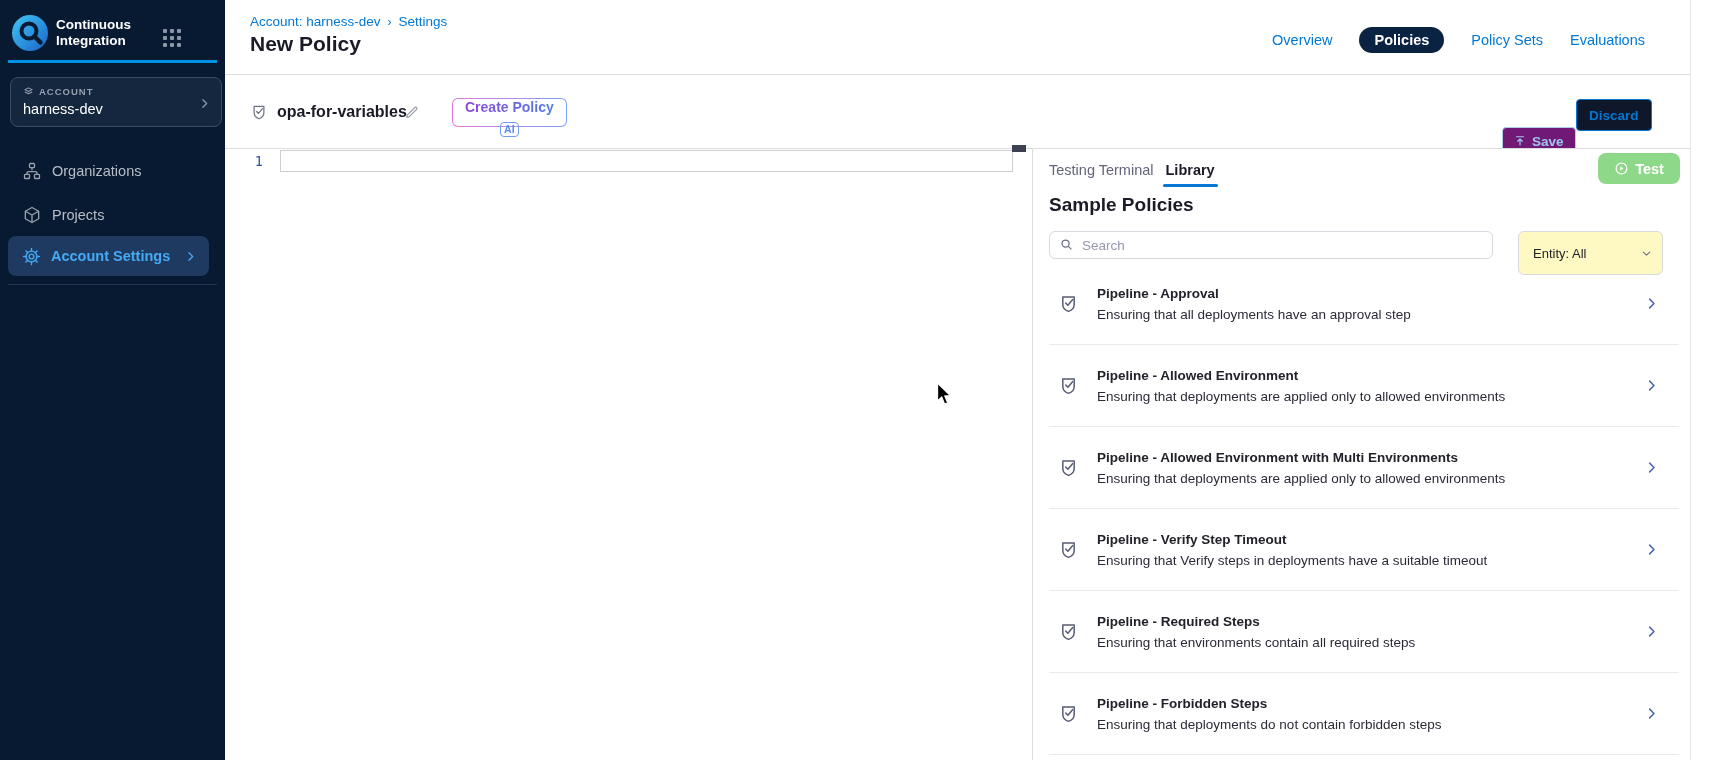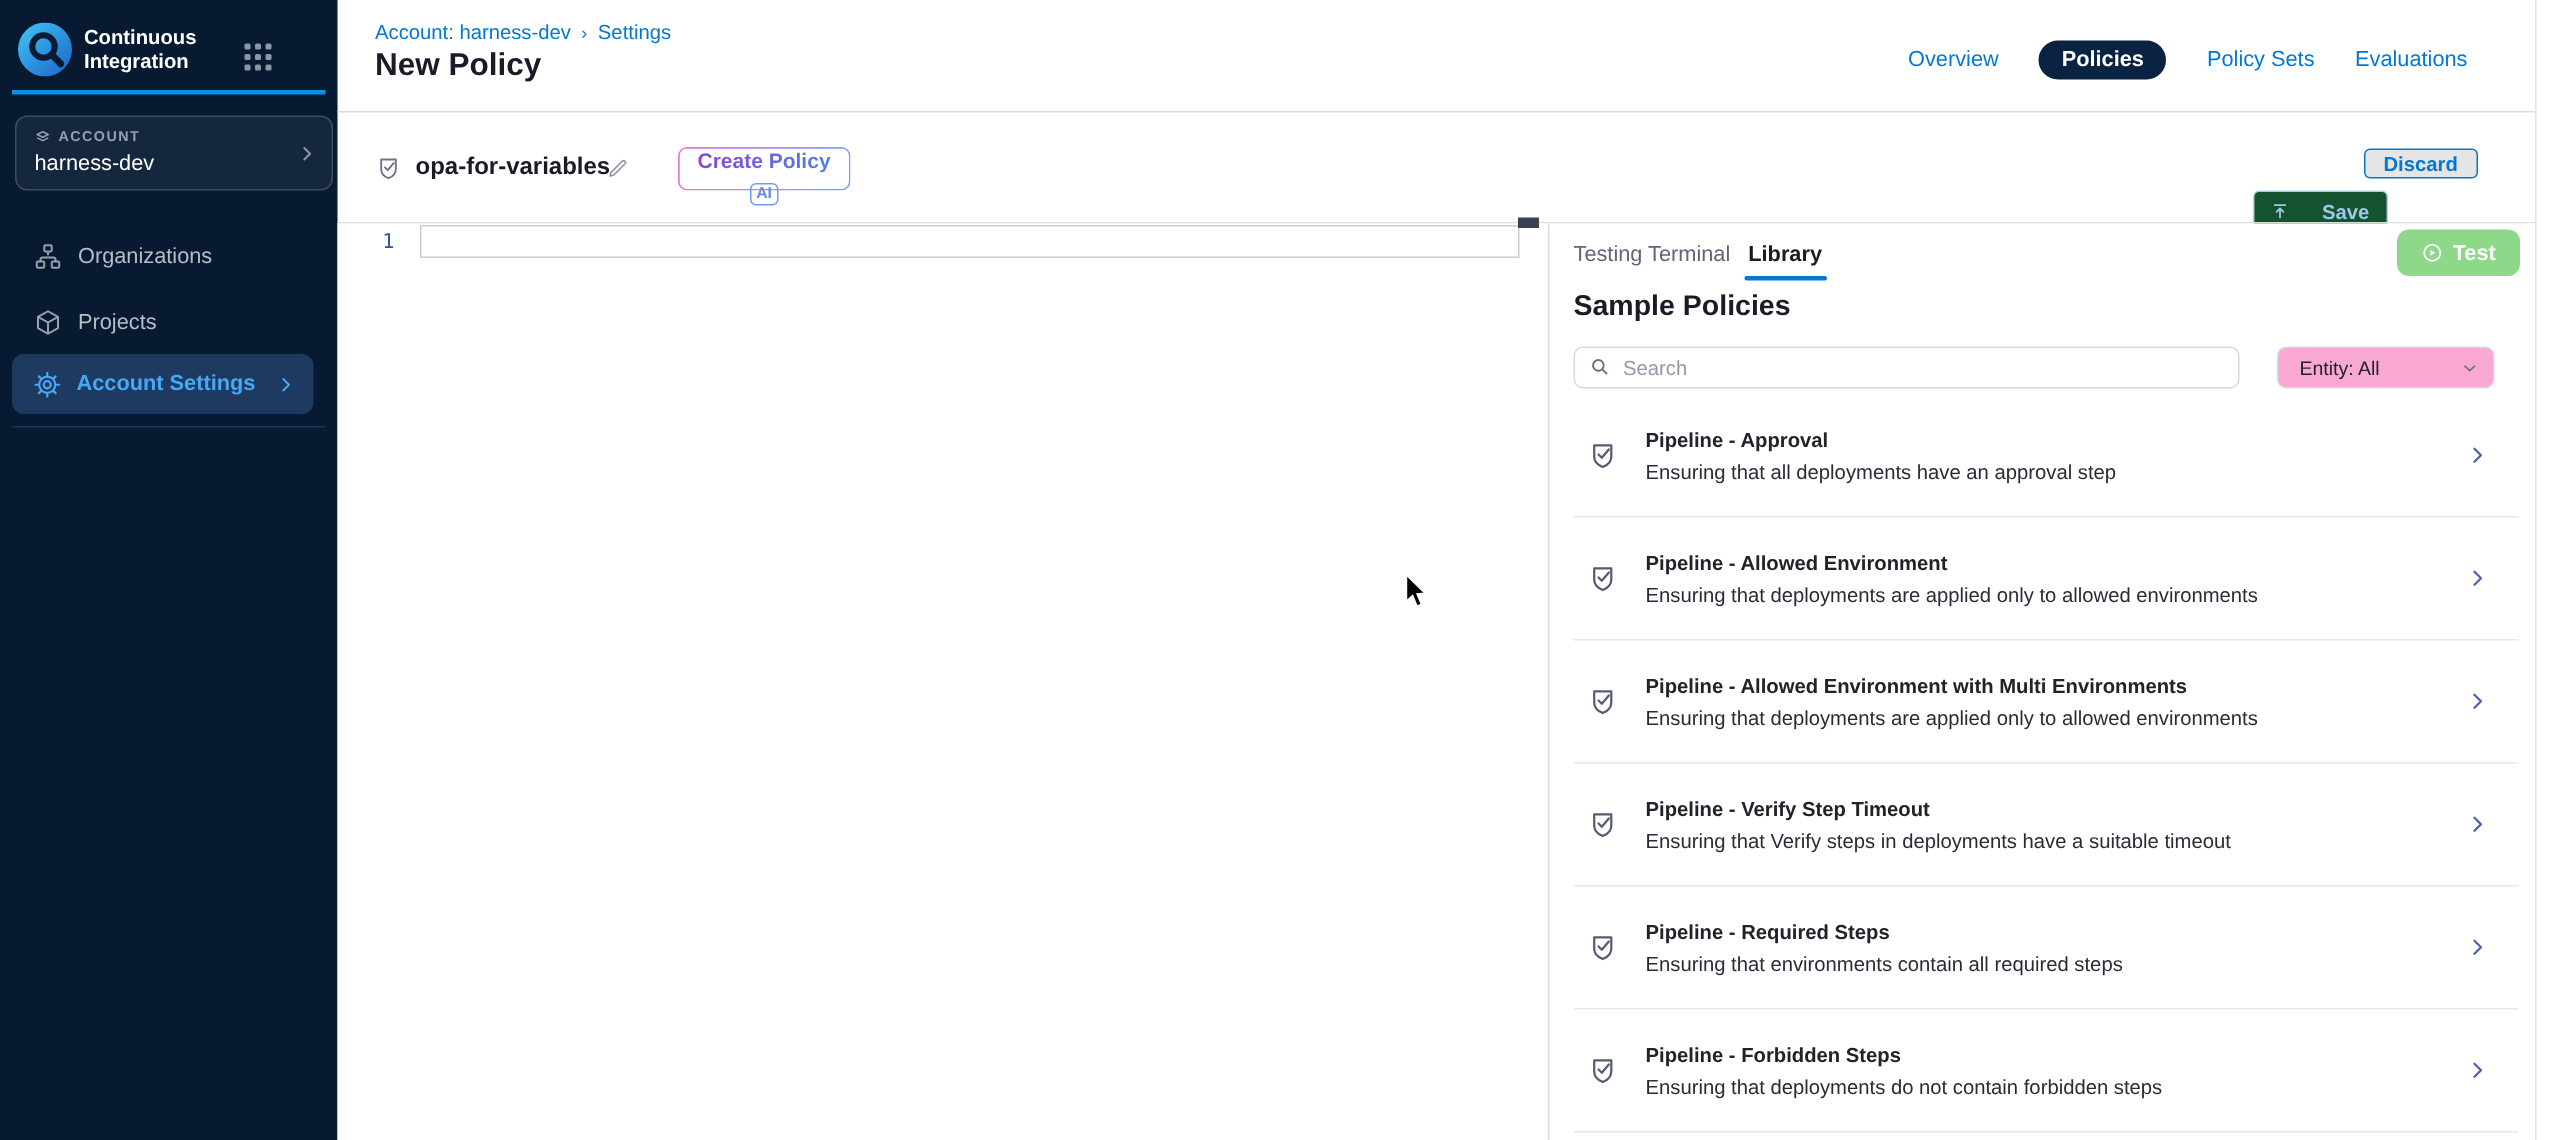--- a/index.html
+++ b/index.html
@@ -47,24 +47,24 @@
   .edit-icon { left:404px; top:104px; width:16px; height:16px; color:#8e939e; cursor:pointer; }
   .create-policy-btn { left:452px; top:98px; height:29px; padding:0 12px; border-radius:6px;
     border:1px solid transparent; display:flex; align-items:center; gap:7px; cursor:pointer;
     background:linear-gradient(#fff,#fff) padding-box, linear-gradient(90deg,#e678d2,#7aa0fb) border-box;flex-direction:column; }
   .create-policy-label { font-size:14px; font-weight:700;
     background:linear-gradient(90deg,#8b46d7,#4f7fe8); -webkit-background-clip:text;
     background-clip:text; color:transparent; }
   .ai-badge { border:1.5px solid #6f9bf2; border-radius:4px; color:#5f8bee;
     font-size:10.5px; font-weight:700; padding:1px 3px; line-height:11px; }
   .save-btn { left:1502px; top:99px; height:28px; padding:0 11px; border:1px solid #abcdf0;
-    border-radius:4px; color:#9fc7ee; background:#14532d; font-size:13.5px; font-weight:600;
-    display:flex; align-items:center; gap:22px; cursor:default;margin-top:28px; }
-  .discard-btn { left:1576px; top:99px; height:20px; padding:0 12px; border:1px solid #0278d5;
-    border-radius:4px; color:#0278d5; background:#e5e5e5; font-size:13.5px; font-weight:600;
+    border-radius:4px; color:#9fc7ee; background:#701a75; font-size:13.5px; font-weight:600;
+    display:flex; align-items:center; gap:6px; cursor:default;margin-top:28px; }
+  .discard-btn { left:1576px; top:99px; height:32px; padding:0 12px; border:1px solid #0278d5;
+    border-radius:4px; color:#0278d5; background:#0f172a; font-size:13.5px; font-weight:600;
     display:flex; align-items:center; cursor:pointer; }
   .toolbar-divider { left:225px; top:148px; width:1465px; height:1px; background:#dcdde3; }
 
   
   .editor { left:225px; top:149px; width:807px; height:611px; background:#fff; }
   .line-number { left:233px; top:153px; width:30px; text-align:right;
     font-family:"DejaVu Sans Mono",monospace; font-size:13.5px; color:#2f54a8; }
   .current-line-box { left:280px; top:150px; width:733px; height:22px;
     border:1px solid #cdcdd3; background:#fff; }
   .overview-mark { left:1012px; top:145px; width:14px; height:7px; background:#3c4254; }
@@ -80,23 +80,23 @@
   .test-btn { position:absolute; right:10px; top:4px; width:82px; height:31px; background:#8ed889;
     border:none; border-radius:8px; color:#fff; font-size:14.5px; font-weight:700;
     display:flex; align-items:center; justify-content:center; gap:6px; cursor:default; }
   .panel-heading { left:16px; top:45px; font-size:19px; font-weight:800; color:#1b1b28; }
   .search-wrap { left:16px; top:82px; width:444px; height:28px; }
   .search-input { width:100%; height:100%; border:1px solid #d8d9e0; border-radius:6px;
     padding:0 10px 0 32px; font-size:13.5px; color:#22222a; outline:none;
     font-family:"Liberation Sans","DejaVu Sans",sans-serif; }
   .search-input::placeholder { color:#9597ad; }
   .search-icon { position:absolute; left:10px; top:6px; color:#6b6d85; }
-  .entity-select { left:485px; top:82px; width:145px; height:28px; border:1px solid #d8d9e0;
+  .entity-select { left:485px; top:82px; width:145px; height:44px; border:1px solid #d8d9e0;
     border-radius:6px; display:flex; align-items:center; justify-content:space-between;
-    padding:0 9px 0 14px; font-size:13px; color:#22222a; cursor:pointer; background:#f9a8d4; }
+    padding:0 9px 0 14px; font-size:13px; color:#22222a; cursor:pointer; background:#fef9c3; }
   .entity-select .sel-chevron { color:#6b6d85; display:flex; }
 
   .policy-list { left:16px; top:114px; width:630px; }
   .policy-row { height:82px; display:flex; align-items:center; border-bottom:1px solid #e8e8ee; cursor:pointer; }
   .policy-row .picon { color:#565b72; margin:0 18px 0 9px; display:flex; }
   .policy-text .ptitle { font-size:13.5px; font-weight:700; color:#22222a; }
   .policy-text .pdesc { font-size:13.5px; color:#2b2b38; margin-top:6px; }
   .policy-row .row-chevron { margin-left:auto; margin-right:20px; color:#4c63ac; display:flex; }
 
   .scroll-gutter { left:1690px; top:0; width:23px; height:760px; background:#fff;

